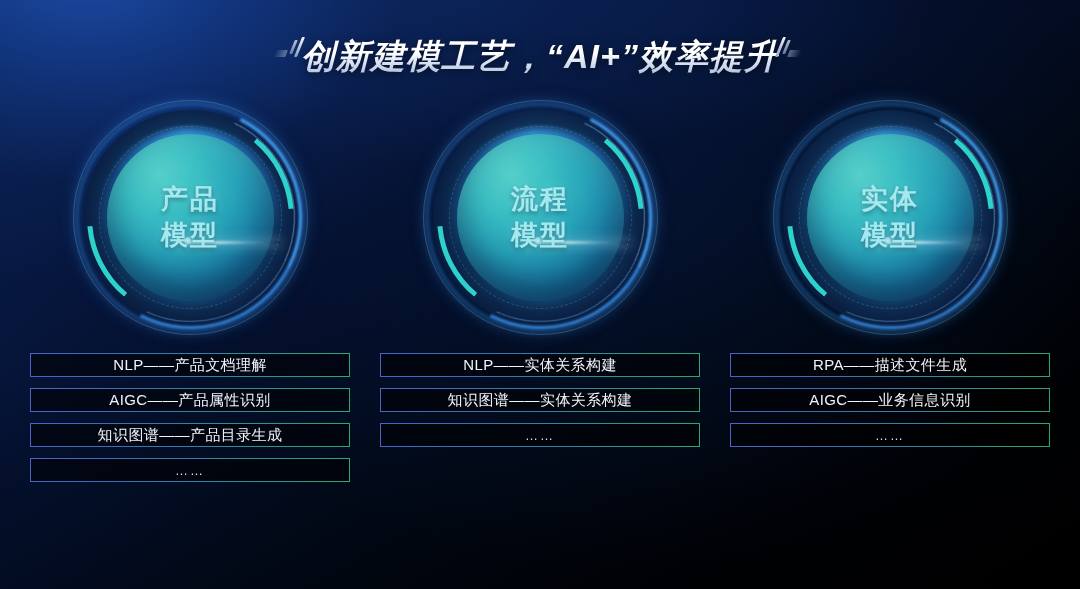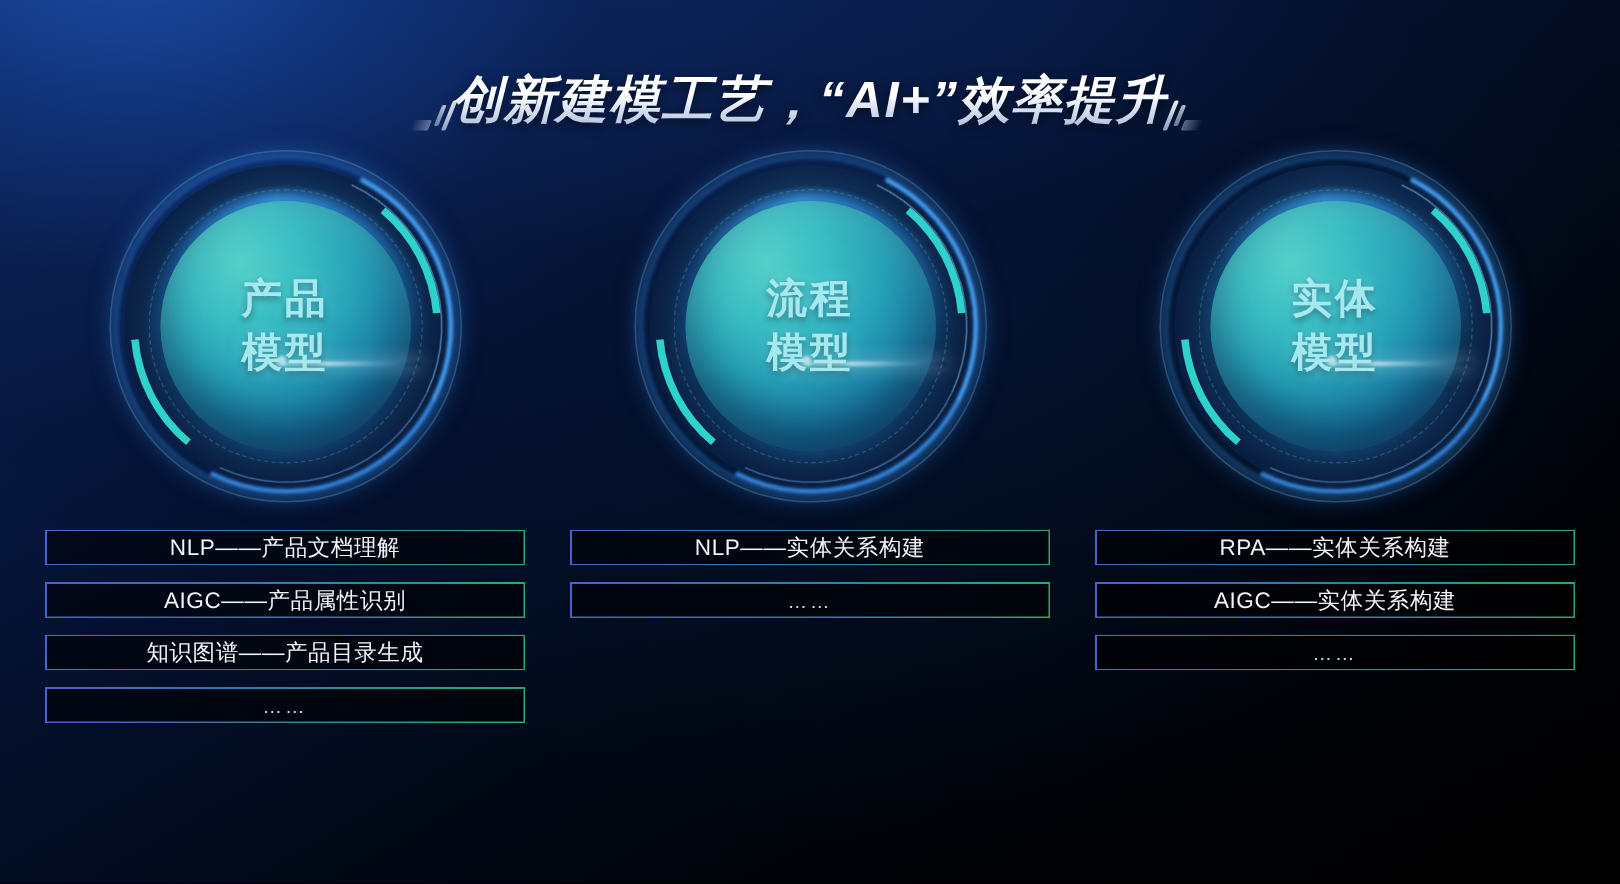--- a/index.html
+++ b/index.html
@@ -24,21 +24,21 @@
   }
 
   
   .title-row {
     position: absolute;
     top: 34px;
     left: 0;
     width: 100%;
     height: 56px;
     display: flex;
-    align-items: flex-end;
+    align-items: flex-start;
     justify-content: center;
   }
   .title-text {
     font-size: 34px;
     font-weight: bold;
     font-style: italic;
     letter-spacing: 1px;
     white-space: nowrap;
     background: linear-gradient(180deg, #ffffff 0%, #ffffff 42%, #dfe7f5 58%, #9fb1cf 100%);
     -webkit-background-clip: text;
@@ -328,20 +328,23 @@
           <div class="badge-label">流程</div>
           <div class="badge-label">模型</div>
         </div>
         <div class="flare"></div>
         <div class="flare-dot"></div>
       </div>
       <div class="items">
         <div class="item">
             <span class="item-text">NLP——实体关系构建</span>
           </div>
+        <div class="item">
+            <span class="item-text">知识图谱——实体关系构建</span>
+          </div>
         <div class="item is-ellipsis">
             <span class="item-text">……</span>
           </div>
       </div>
     </div>
 
     <div class="column">
       <div class="badge">
         <div class="ring-hairline"></div>
         <div class="ring-body"></div>
@@ -352,24 +355,24 @@
         <div class="ring-dashed"></div>
         <div class="sphere">
           <div class="badge-label">实体</div>
           <div class="badge-label">模型</div>
         </div>
         <div class="flare"></div>
         <div class="flare-dot"></div>
       </div>
       <div class="items">
         <div class="item">
-            <span class="item-text">RPA——实体关系构建</span>
-          </div>
-        <div class="item">
-            <span class="item-text">AIGC——实体关系构建</span>
+            <span class="item-text">RPA——描述文件生成</span>
+          </div>
+        <div class="item">
+            <span class="item-text">AIGC——业务信息识别</span>
           </div>
         <div class="item is-ellipsis">
             <span class="item-text">……</span>
           </div>
       </div>
     </div>
 
   </div>
 </div>
 

